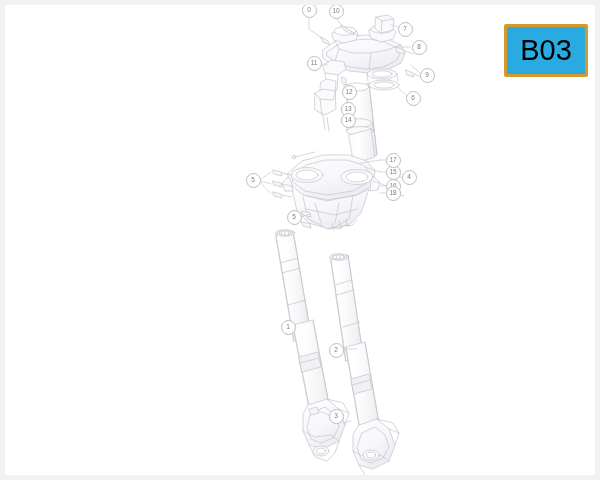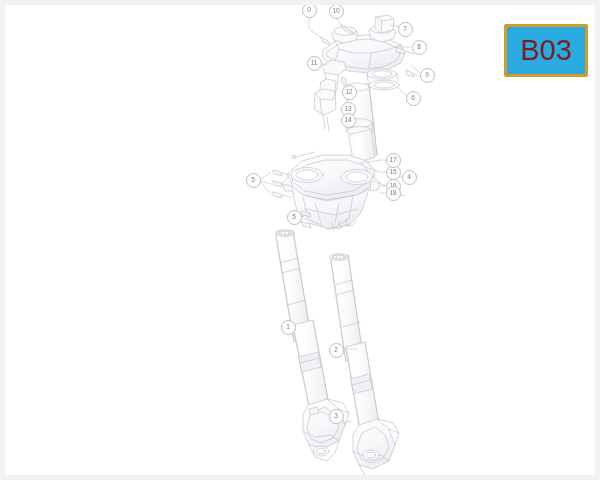--- a/index.html
+++ b/index.html
@@ -46,21 +46,21 @@
     height: 53px;
     background: #29abe2;
     border: 3px solid #d39b2a;
     box-sizing: border-box;
     display: flex;
     align-items: center;
     justify-content: center;
     border-radius: 2px;
   }
   #page-badge .badge-text {
-    color: #7f1d1d;
+    color: #000000;
     font-size: 29px;
     font-family: "Liberation Sans", sans-serif;
     letter-spacing: 0px;
     line-height: 1;
   }
   
   .callout {
     position: absolute;
     width: 15px;
     height: 15px;

